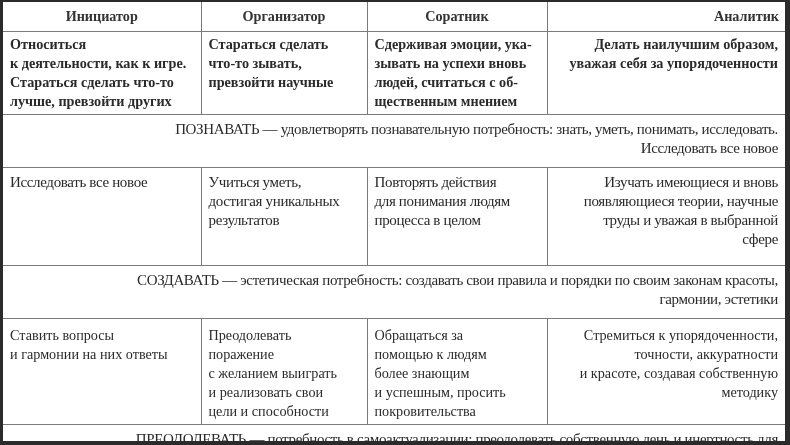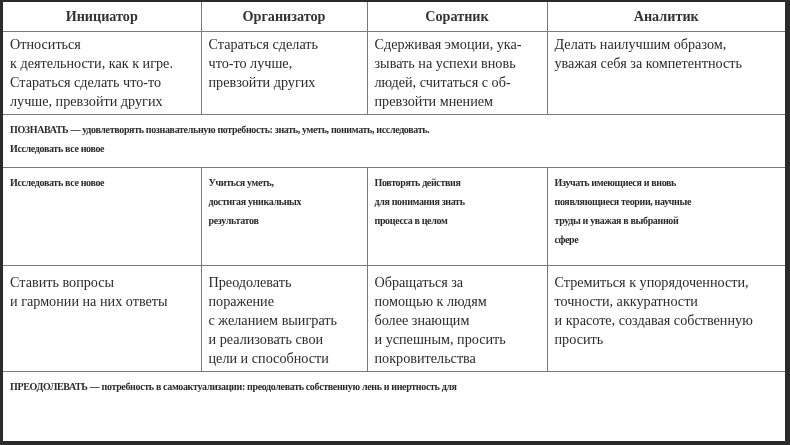--- a/index.html
+++ b/index.html
@@ -19,28 +19,28 @@
   td, th {
     border: 1.5px solid #7a7a7a; vertical-align: top;
     padding: 3px 7px 3px 7px; text-align: left;
   }
   th {
     font-weight: bold; text-align: center; padding: 5px 6px 5px 6px;
     color: #333;
   }
   tr:first-child th { border-top: none; }
   td:first-child, th:first-child { border-left: none; }
-  td:last-child, th:last-child { border-right: none; }
+  td:last-child, th:last-child { border-right: none; text-align: right; }
   tr:last-child td { border-bottom: none; }
-  .row1 td { height: 70px; }
+  .row1 td { height: 70px; font-weight: bold; }
   .sec td { height: 44px; padding-top: 5px; }
   .sec .narrow, .row2 td, .row3 td { }
   .row2 td { height: 89px; padding-top: 5px; }
   .row3 td { height: 95px; padding-top: 7px; }
-  .cond { letter-spacing: -0.35px; font-size: 10px; font-weight: bold; }
+  .cond { letter-spacing: -0.35px; font-size: 15px; }
   .line { display: block; }
 </style>
 </head>
 <body>
 
 <div class="frame">
 <table>
   <colgroup>
     <col style="width:198px">
         <col style="width:166px">
@@ -57,32 +57,32 @@
 
   <tr class="row1">
     <td>
       <span class="line">Относиться</span>
       <span class="line">к деятельности, как к игре.</span>
       <span class="line">Стараться сделать что-то</span>
       <span class="line">лучше, превзойти других</span>
     </td>
     <td>
       <span class="line">Стараться сделать</span>
-      <span class="line">что-то лучше,</span>
-      <span class="line">превзойти других</span>
+      <span class="line">что-то зывать,</span>
+      <span class="line">превзойти научные</span>
     </td>
     <td>
       <span class="line">Сдерживая эмоции, ука-</span>
       <span class="line">зывать на успехи вновь</span>
       <span class="line">людей, считаться с об-</span>
-      <span class="line">превзойти мнением</span>
+      <span class="line">щественным мнением</span>
     </td>
     <td>
       <span class="line">Делать наилучшим образом,</span>
-      <span class="line">уважая себя за компетентность</span>
+      <span class="line">уважая себя за упорядоченности</span>
     </td>
   </tr>
 
   <tr class="sec">
     <td colspan="4" class="cond">
       <span class="line">ПОЗНАВАТЬ — удовлетворять познавательную потребность: знать, уметь, понимать, исследовать.</span>
       <span class="line">Исследовать все новое</span>
     </td>
   </tr>
 
@@ -90,31 +90,37 @@
     <td class="cond">
       <span class="line">Исследовать все новое</span>
     </td>
     <td class="cond">
       <span class="line">Учиться уметь,</span>
       <span class="line">достигая уникальных</span>
       <span class="line">результатов</span>
     </td>
     <td class="cond">
       <span class="line">Повторять действия</span>
-      <span class="line">для понимания знать</span>
+      <span class="line">для понимания людям</span>
       <span class="line">процесса в целом</span>
     </td>
     <td class="cond">
       <span class="line">Изучать имеющиеся и вновь</span>
       <span class="line">появляющиеся теории, научные</span>
       <span class="line">труды и уважая в выбранной</span>
       <span class="line">сфере</span>
     </td>
   </tr>
 
+  <tr class="sec">
+    <td colspan="4" class="cond">
+      <span class="line">СОЗДАВАТЬ — эстетическая потребность: создавать свои правила и порядки по своим законам красоты,</span>
+      <span class="line">гармонии, эстетики</span>
+    </td>
+  </tr>
 
   <tr class="row3">
     <td>
       <span class="line">Ставить вопросы</span>
       <span class="line">и гармонии на них ответы</span>
     </td>
     <td>
       <span class="line">Преодолевать</span>
       <span class="line">поражение</span>
       <span class="line">с желанием выиграть</span>
@@ -125,21 +131,21 @@
       <span class="line">Обращаться за</span>
       <span class="line">помощью к людям</span>
       <span class="line">более знающим</span>
       <span class="line">и успешным, просить</span>
       <span class="line">покровительства</span>
     </td>
     <td>
       <span class="line">Стремиться к упорядоченности,</span>
       <span class="line">точности, аккуратности</span>
       <span class="line">и красоте, создавая собственную</span>
-      <span class="line">просить</span>
+      <span class="line">методику</span>
     </td>
   </tr>
 
   <tr class="sec">
     <td colspan="4" class="cond">
       <span class="line">ПРЕОДОЛЕВАТЬ — потребность в самоактуализации: преодолевать собственную лень и инертность для</span>
 
     </td>
   </tr>
 </tbody>

